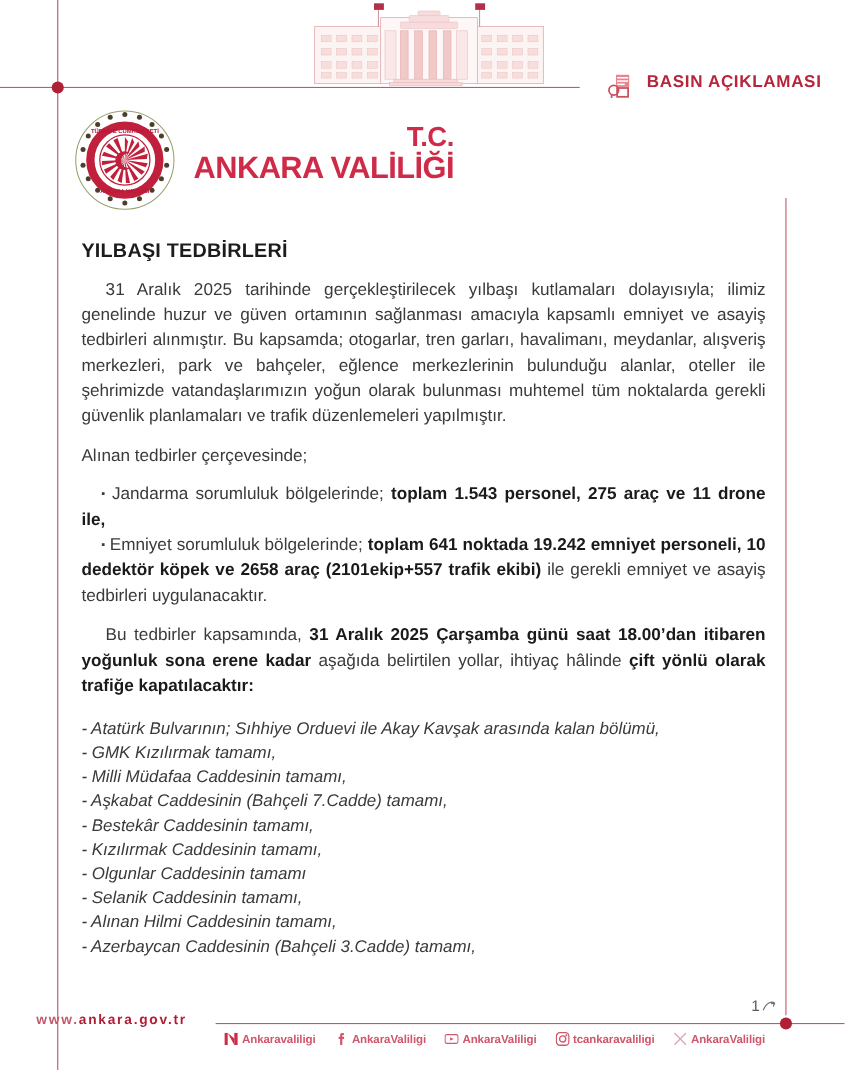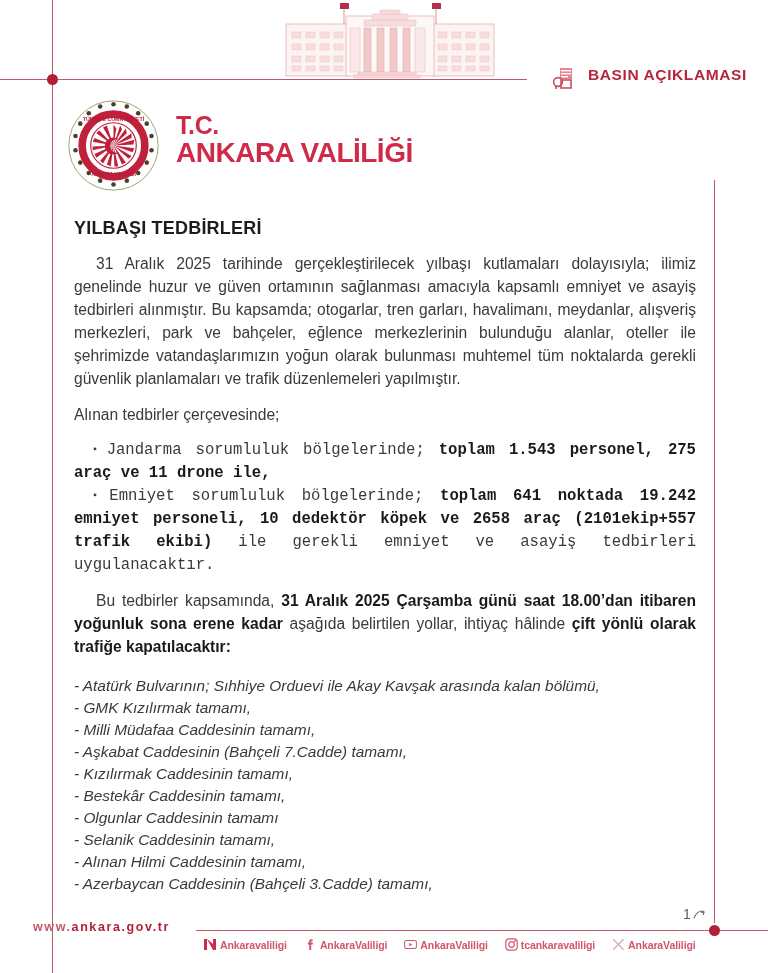--- a/index.html
+++ b/index.html
@@ -104,20 +104,21 @@
     width: 95px;
     height: 95px;
   }
   .org-title {
     position: absolute;
     left: 176px;
     top: 113px;
     line-height: 1.02;
     color: #cf2b48;
     font-weight: bold;
+    text-align: right;
   }
   .org-title .l1 { font-size: 25px; letter-spacing: -0.4px; display:block; }
   .org-title .l2 { font-size: 28px; letter-spacing: -0.5px; display:block; }
 
   
   .doc {
     position: absolute;
     left: 74px;
     top: 218px;
     width: 622px;
@@ -134,21 +135,21 @@
   .para {
     font-size: 15.6px;
     line-height: 1.47;
     text-align: justify;
     margin: 0 0 13px 0;
     color: #3a3a3a;
   }
   .para.indent { text-indent: 22px; }
   .para b { color: #1a1a1a; font-weight: bold; }
 
-  .bullets { margin: 0 0 13px 0; font-family: Liberation Mono, monospace; }
+  .bullets { margin: 0 0 13px 0; }
   .bullet {
     font-size: 15.6px;
     line-height: 1.47;
     text-align: justify;
     color: #3a3a3a;
     margin: 0;
     text-indent: 18px;
   }
   .bullet .sq {
     font-size: 10px;
@@ -377,22 +378,22 @@
       <p class="bullet"><span class="sq">▪</span>Emniyet sorumluluk bölgelerinde; <b>toplam 641 noktada 19.242 emniyet personeli, 10 dedektör köpek ve 2658 araç (2101ekip+557 trafik ekibi)</b> ile gerekli emniyet ve asayiş tedbirleri uygulanacaktır.</p>
     </div>
 
     <p class="para indent">Bu tedbirler kapsamında, <b>31 Aralık 2025 Çarşamba günü saat 18.00’dan itibaren yoğunluk sona erene kadar</b> aşağıda belirtilen yollar, ihtiyaç hâlinde <b>çift yönlü olarak trafiğe kapatılacaktır:</b></p>
 
     <div class="road-list">
       <p class="road-item">- Atatürk Bulvarının; Sıhhiye Orduevi ile Akay Kavşak arasında kalan bölümü,</p>
       <p class="road-item">- GMK Kızılırmak tamamı,</p>
       <p class="road-item">- Milli Müdafaa Caddesinin tamamı,</p>
       <p class="road-item">- Aşkabat Caddesinin (Bahçeli 7.Cadde) tamamı,</p>
+      <p class="road-item">- Bestekâr Caddesinin tamamı,</p>
       <p class="road-item">- Kızılırmak Caddesinin tamamı,</p>
-      <p class="road-item">- Bestekâr Caddesinin tamamı,</p>
       <p class="road-item">- Olgunlar Caddesinin tamamı</p>
       <p class="road-item">- Selanik Caddesinin tamamı,</p>
       <p class="road-item">- Alınan Hilmi Caddesinin tamamı,</p>
       <p class="road-item">- Azerbaycan Caddesinin (Bahçeli 3.Cadde) tamamı,</p>
     </div>
   </div>
 
   <div class="site-url">
     <span>www.</span><b>ankara.gov.tr</b>
   </div>

